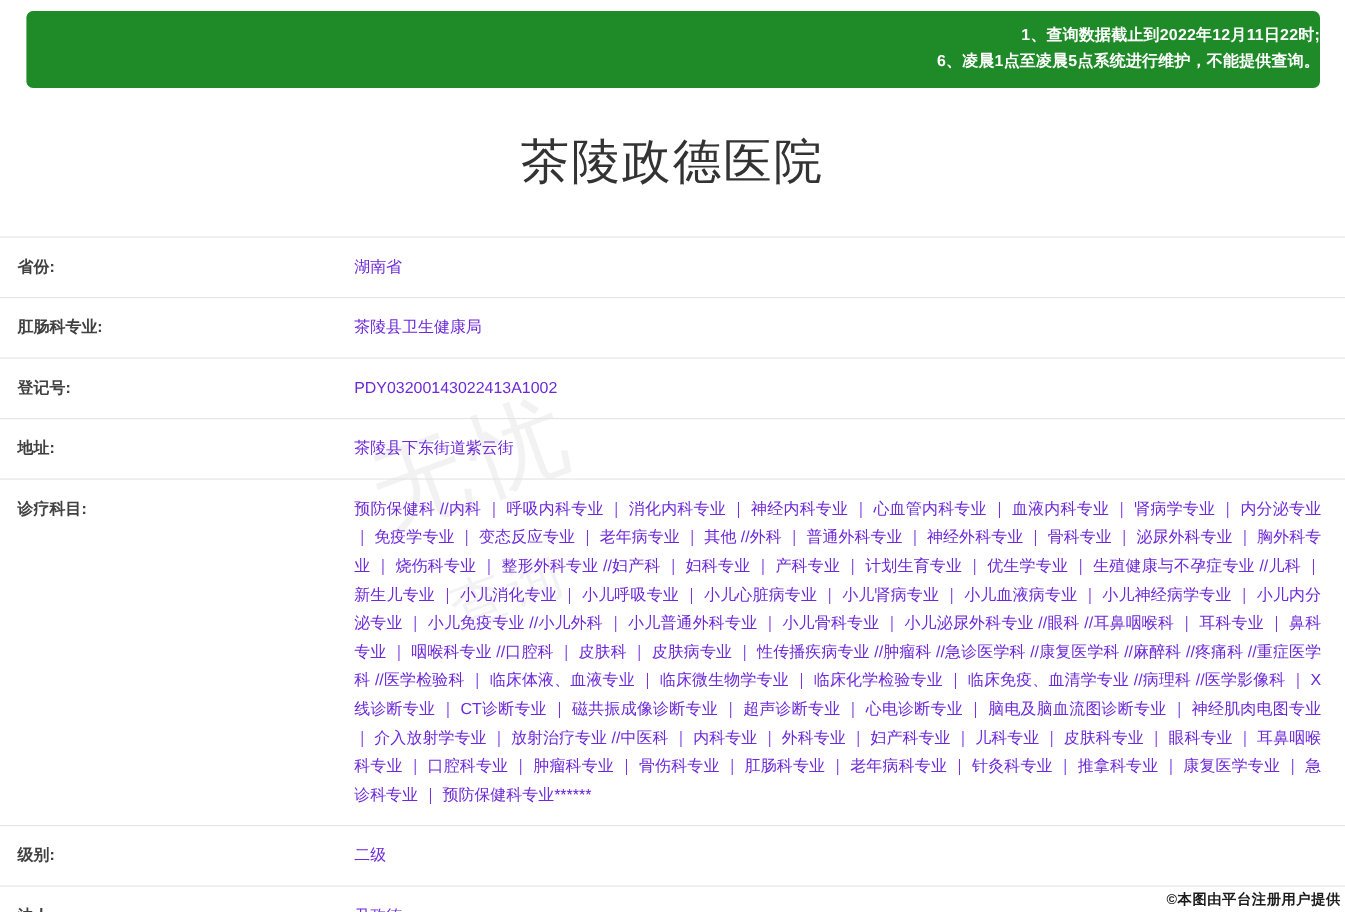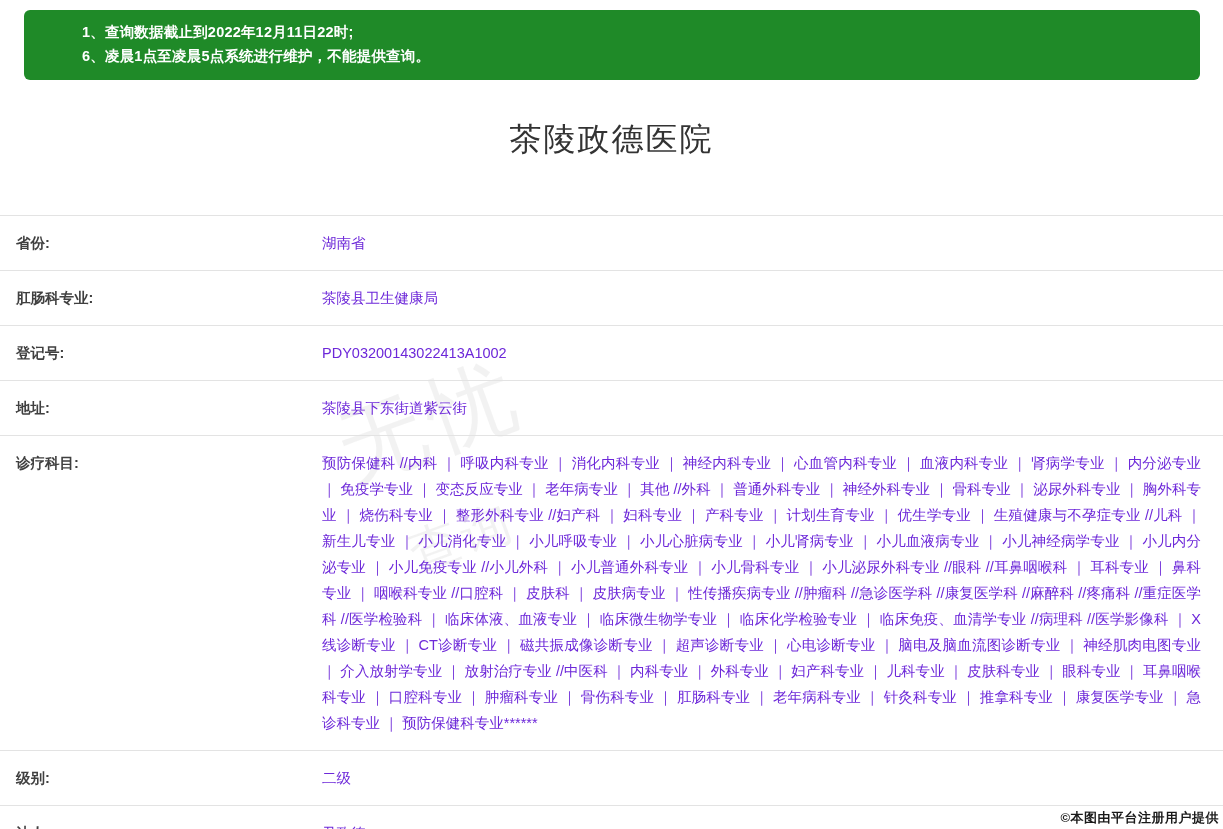--- a/index.html
+++ b/index.html
@@ -32,31 +32,32 @@
     padding: 10px 0 12px 0;
     box-sizing: border-box;
   }
   .notice-line {
     color: #ffffff;
     font-size: 14.5px;
     line-height: 24px;
     padding-left: 58px;
     font-weight: bold;
     letter-spacing: 0.2px;
+    text-align: right;
   }
   
   .title-wrap {
     position: absolute;
     left: 0;
     top: 118px;
     width: 1223px;
     text-align: center;
   }
   .hospital-title {
-    font-size: 32px;
+    font-size: 44px;
     color: #333333;
     letter-spacing: 2px;
     font-family: "DejaVu Sans", sans-serif;
   }
   
   .watermark {
     position: absolute;
     left: 350px;
     top: 300px;
     width: 520px;

